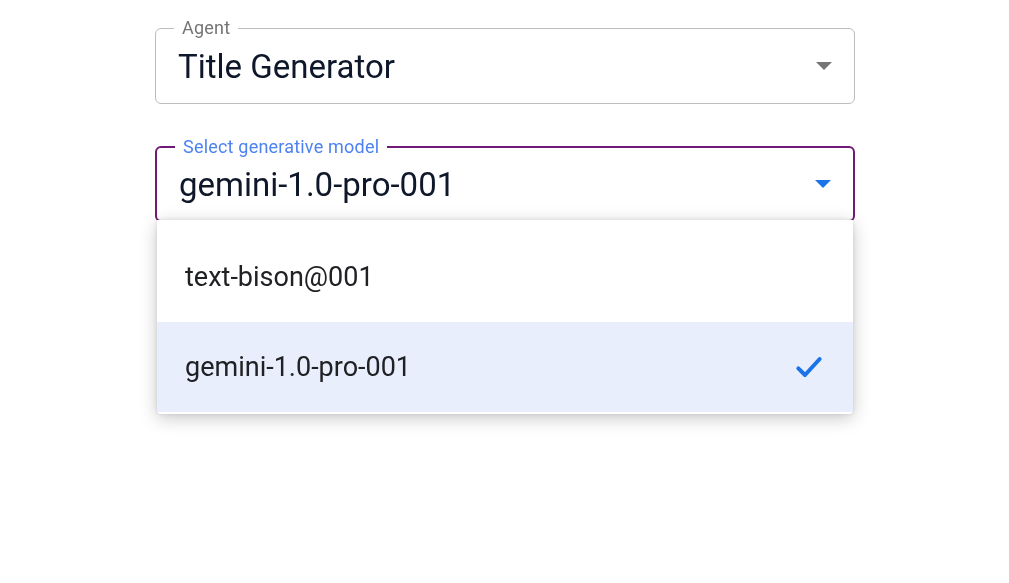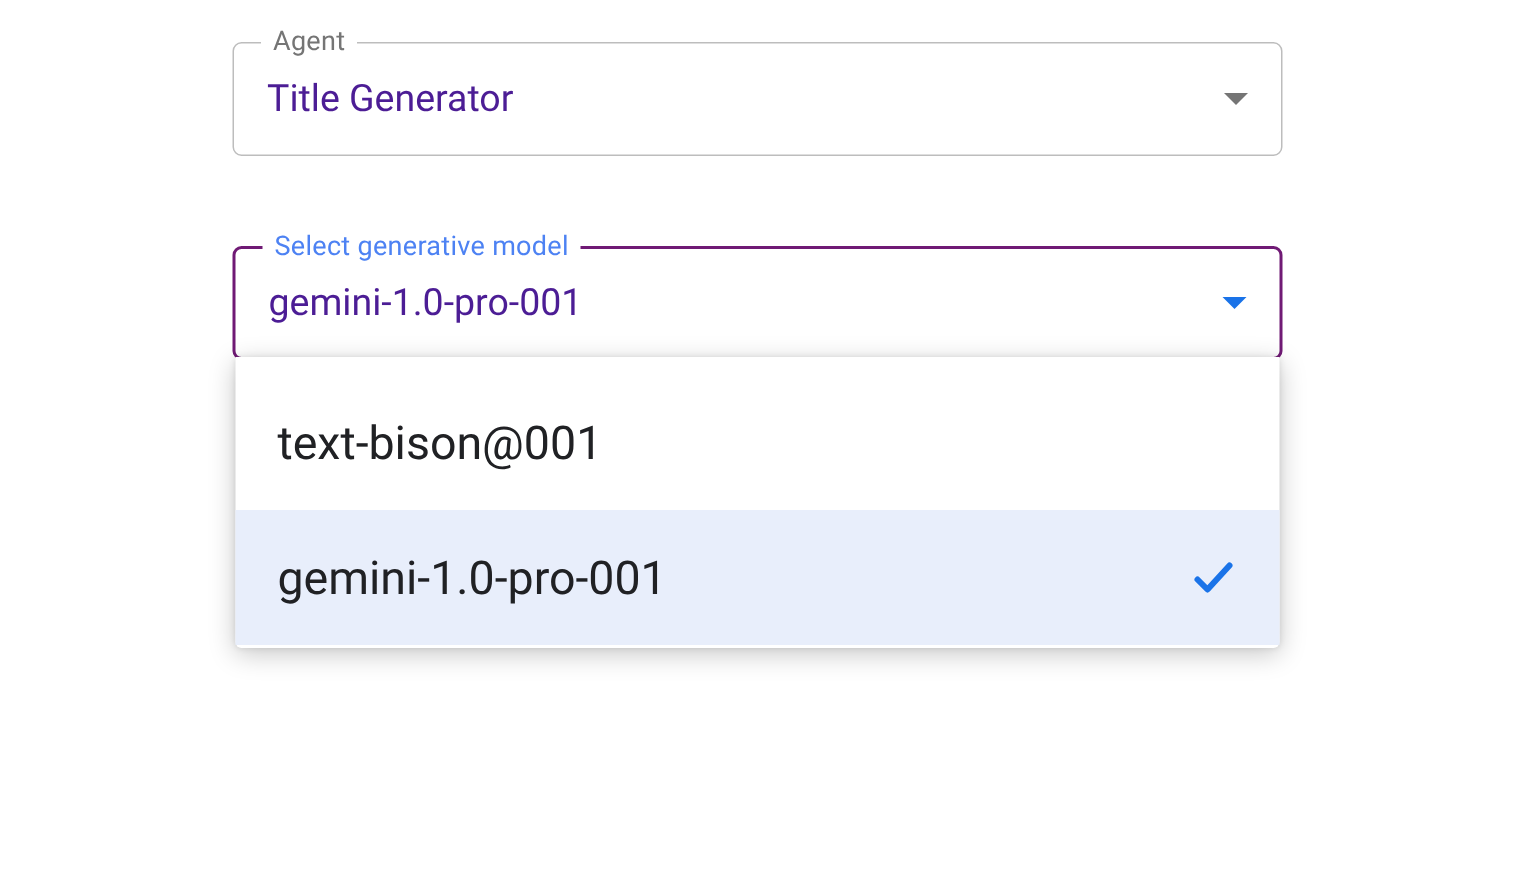--- a/index.html
+++ b/index.html
@@ -17,43 +17,43 @@
       width: 700px;
     }
     .select-field {
       position: relative;
       border: 1px solid #bdbdbd;
       border-radius: 6px;
       height: 76px;
       display: flex;
       align-items: center;
       padding: 0 22px;
-      margin-bottom: 60px;
+      margin-bottom: 42px;
       cursor: pointer;
       background: #fff;
     }
     .select-field.focused {
       border: 2px solid #701a75;
     }
     .floating-label {
       position: absolute;
       top: -12px;
       left: 18px;
       background: #fff;
       padding: 0 8px;
       font-size: 18px;
       color: #757575;
       letter-spacing: 0.2px;
     }
     .select-field.focused .floating-label {
       color: #4d82f3;
     }
     .select-value {
-      font-size: 25px;
-      color: #4c1d95;
+      font-size: 33px;
+      color: #0f172a;
       flex: 1;
     }
     .dropdown-arrow {
       width: 0;
       height: 0;
       border-left: 8px solid transparent;
       border-right: 8px solid transparent;
       border-top: 8px solid #757575;
     }
     .select-field.focused .dropdown-arrow {
@@ -69,21 +69,21 @@
       border-radius: 0 0 4px 4px;
       z-index: 10;
       padding: 12px 0 2px 0;
     }
     .dropdown-option {
       display: flex;
       align-items: center;
       justify-content: space-between;
       padding: 0 28px;
       height: 90px;
-      font-size: 31px;
+      font-size: 27px;
       color: #202124;
       cursor: pointer;
     }
     .dropdown-option.selected {
       background: #e8eefb;
     }
     .check-icon {
       width: 32px;
       height: 32px;
       stroke: #1a73e8;

